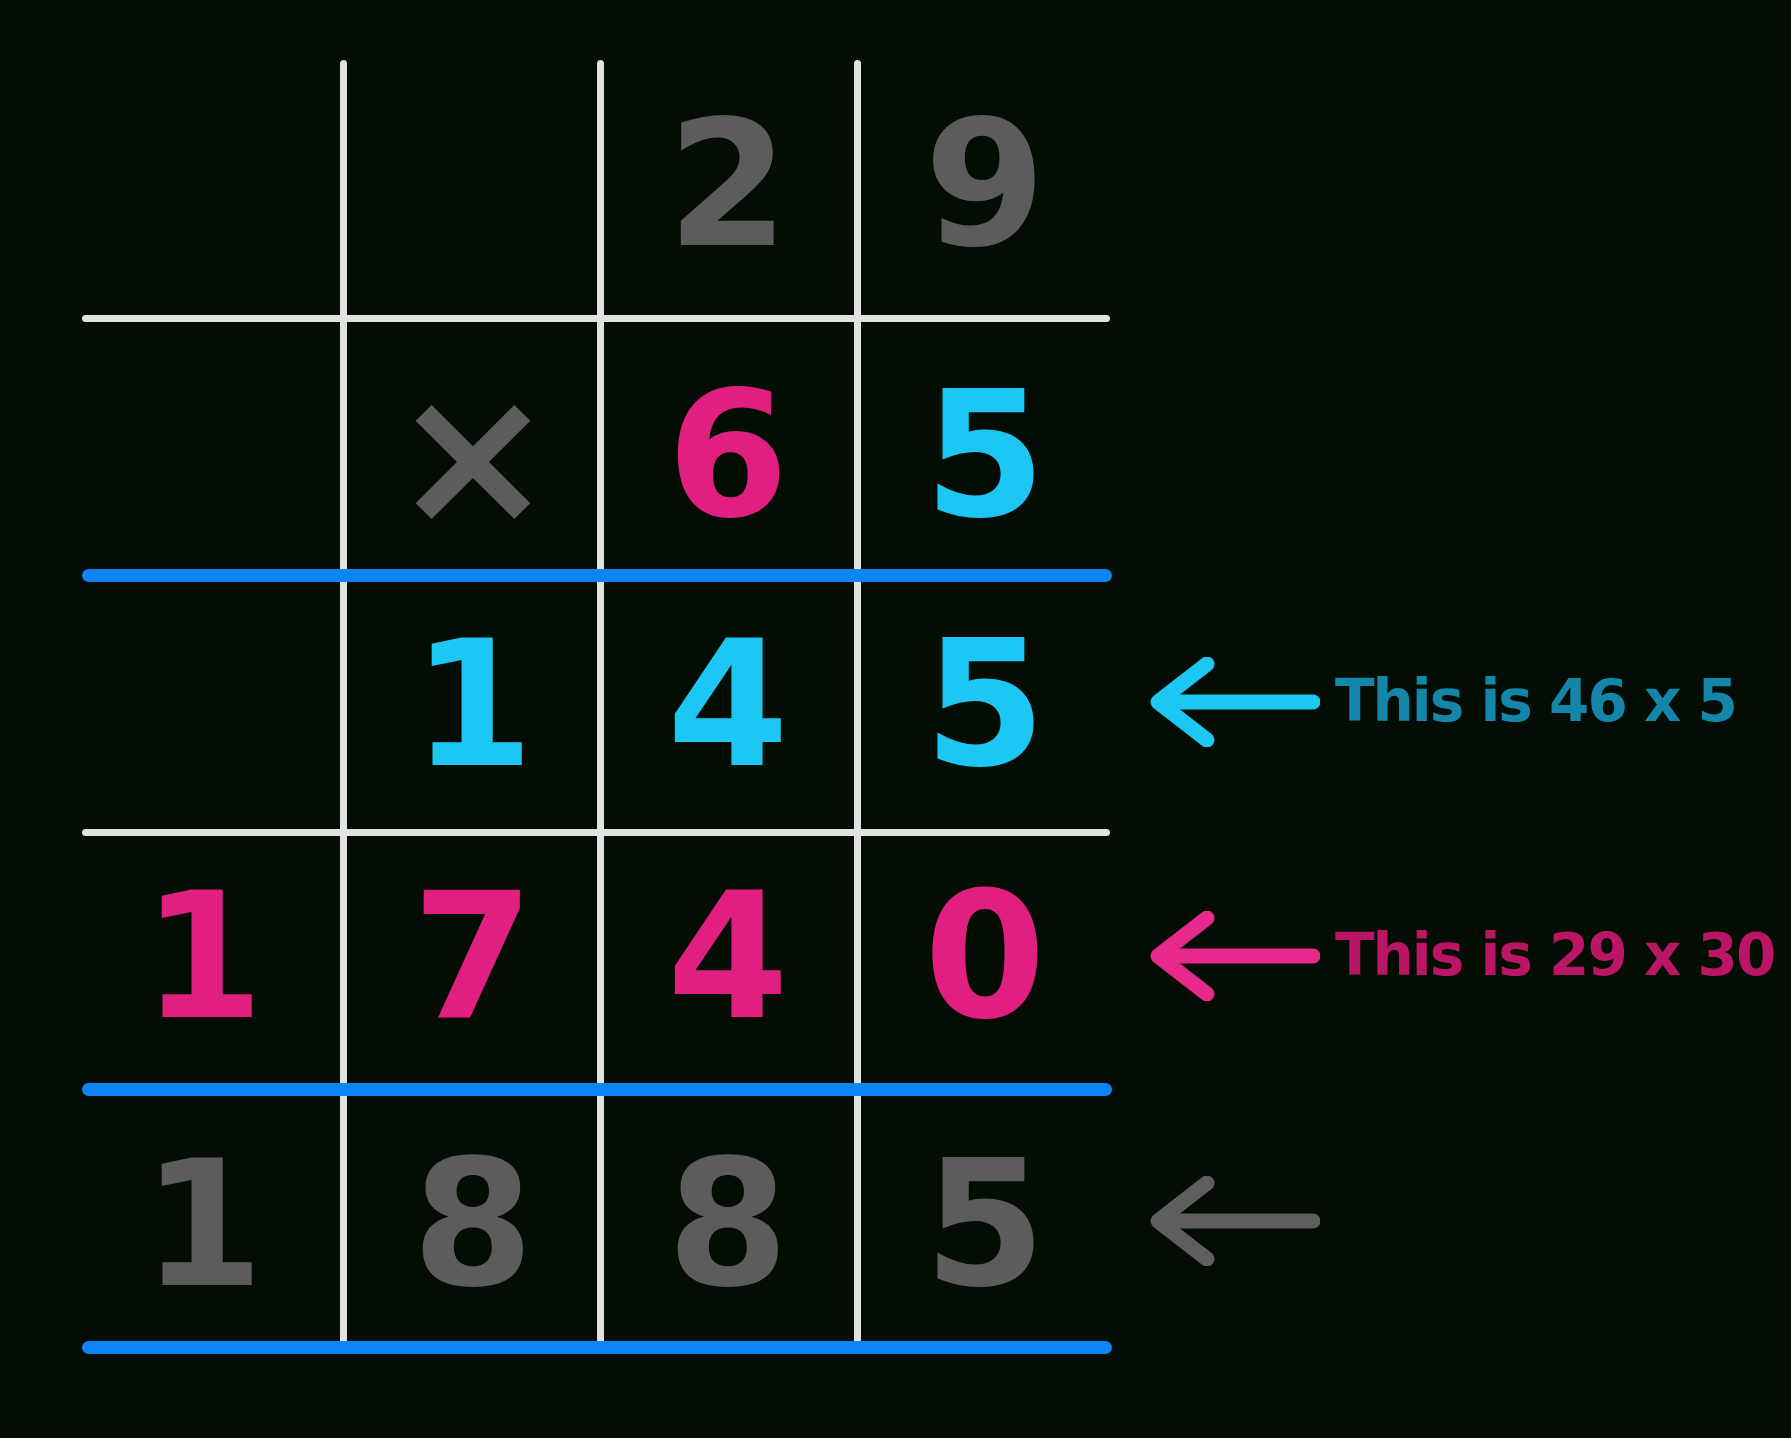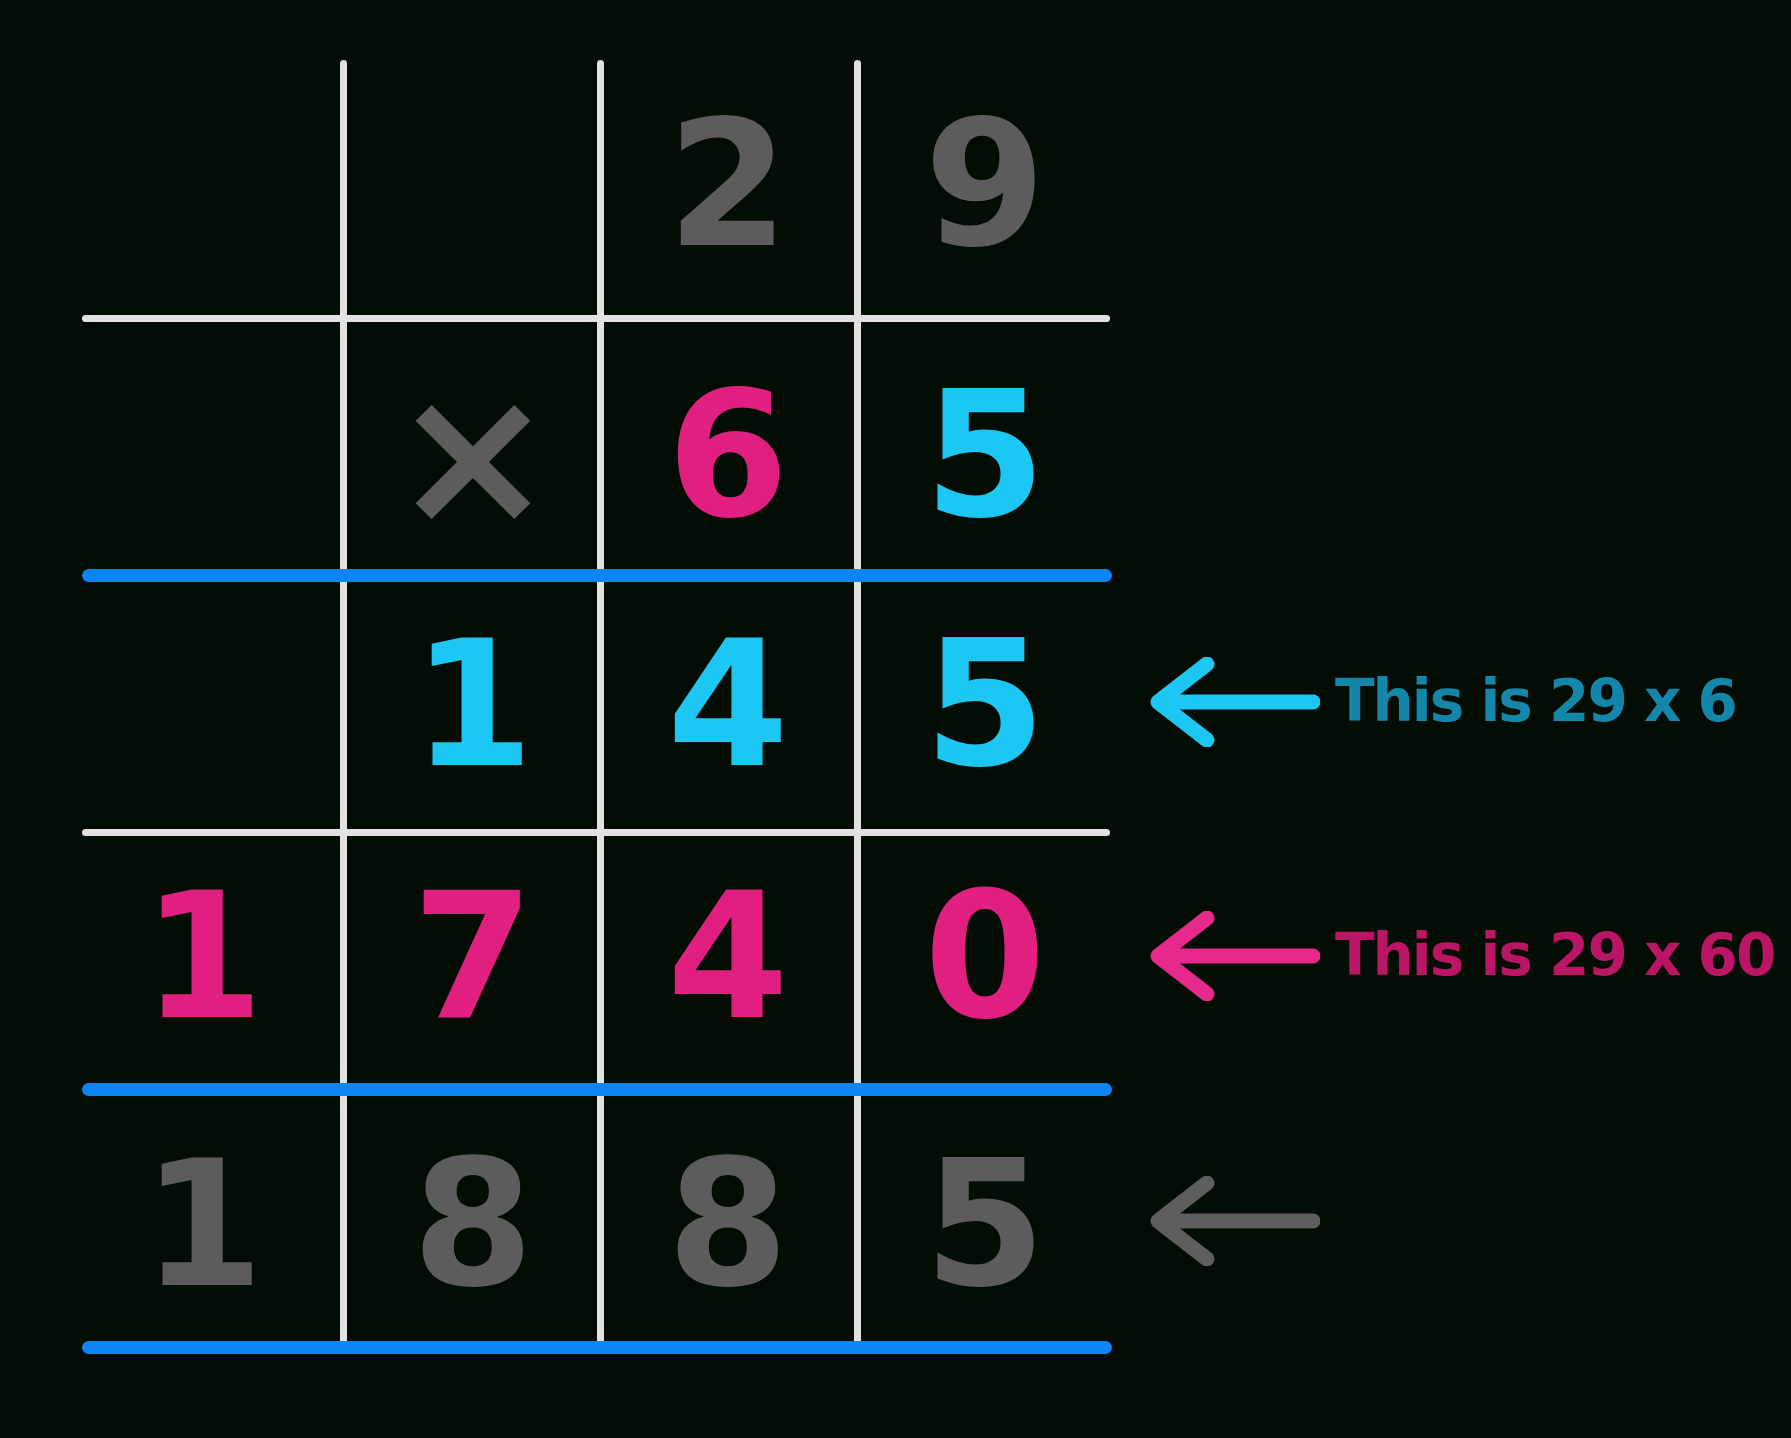--- a/index.html
+++ b/index.html
@@ -99,24 +99,24 @@
   <span class="cell col3 row3 c-pink">0</span>
 
   <span class="cell col0 row4 c-gray">1</span>
   <span class="cell col1 row4 c-gray">8</span>
   <span class="cell col2 row4 c-gray">8</span>
   <span class="cell col3 row4 c-gray">5</span>
 
   <svg class="arrow a0" viewBox="0 0 175 90">
     <path d="M168 45 H16 M62 7 L13 45 L62 83"></path>
   </svg>
-  <span class="annot-label t0">This is 29 x 6</span>
+  <span class="annot-label t0">This is 46 x 5</span>
 
   <svg class="arrow a1" viewBox="0 0 175 90">
     <path d="M168 45 H16 M62 7 L13 45 L62 83"></path>
   </svg>
-  <span class="annot-label t1">This is 29 x 60</span>
+  <span class="annot-label t1">This is 29 x 30</span>
 
   <svg class="arrow a2" viewBox="0 0 175 90">
     <path d="M168 45 H16 M62 7 L13 45 L62 83"></path>
   </svg>
 
 </div>
 
 </body></html>

